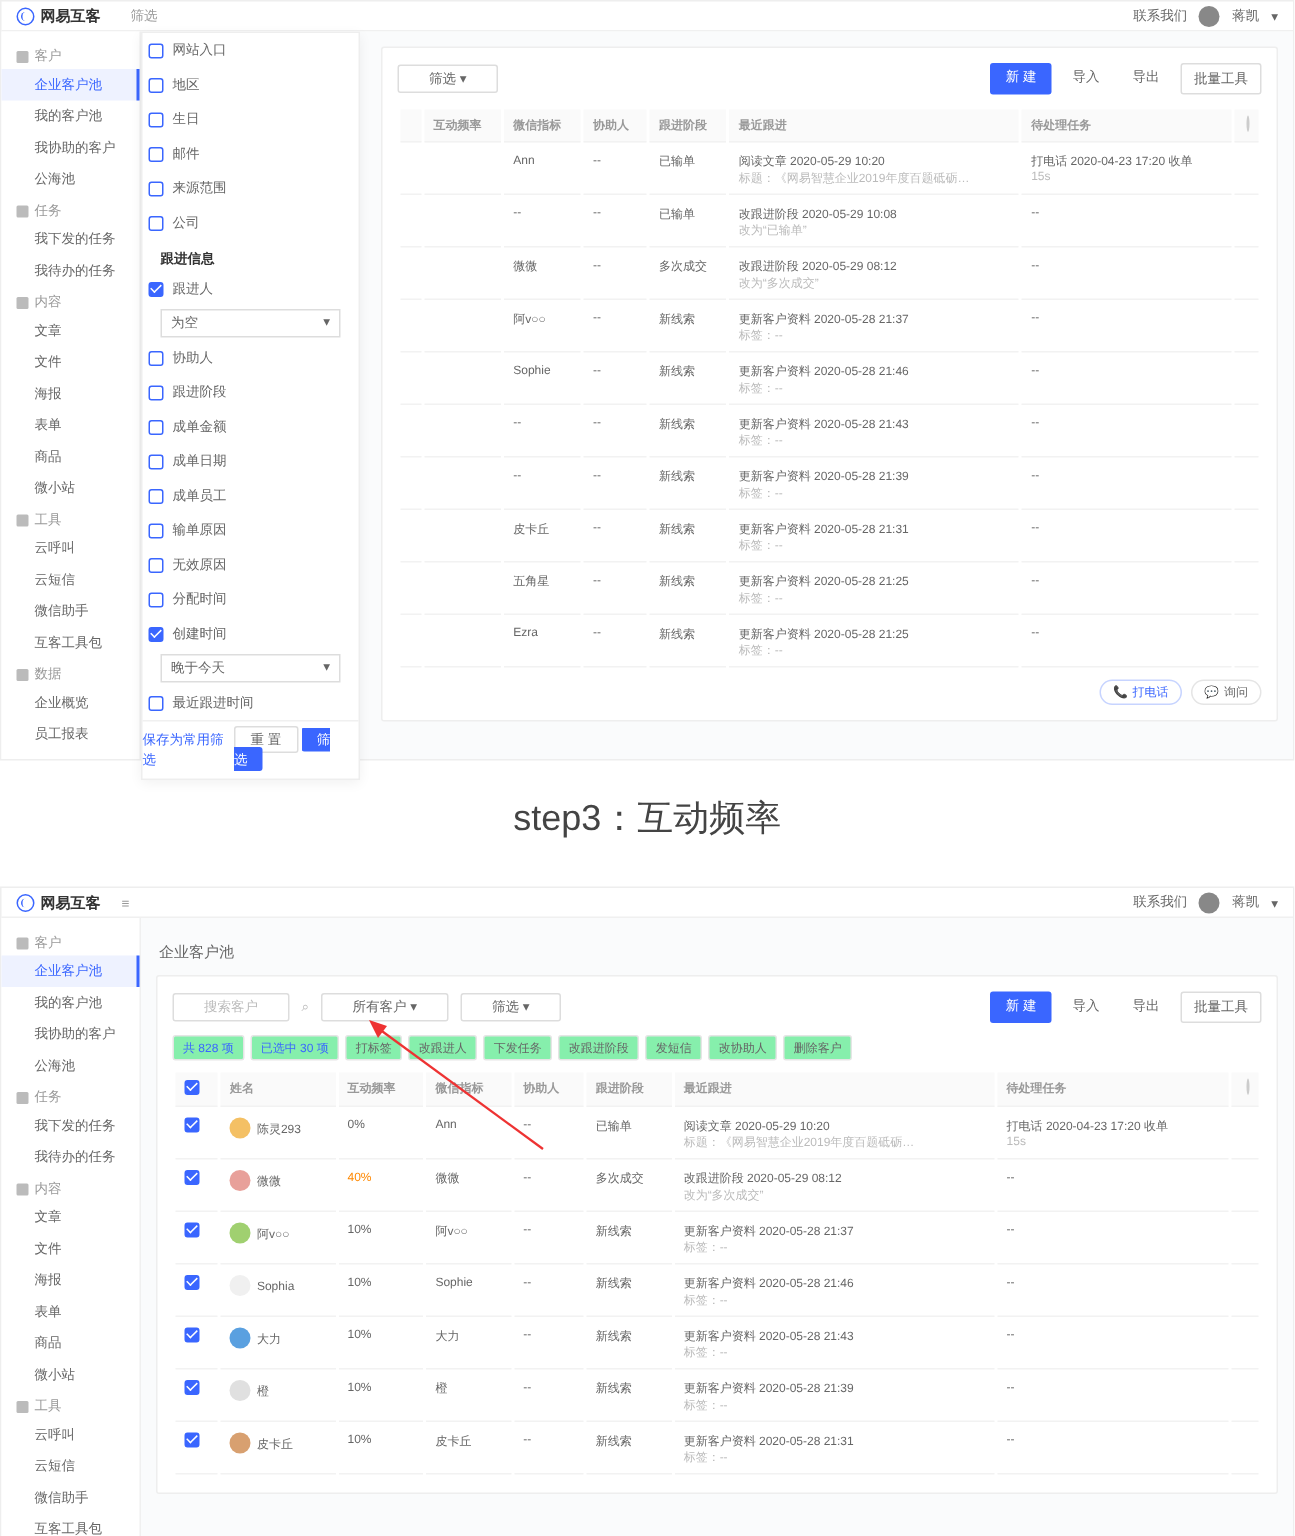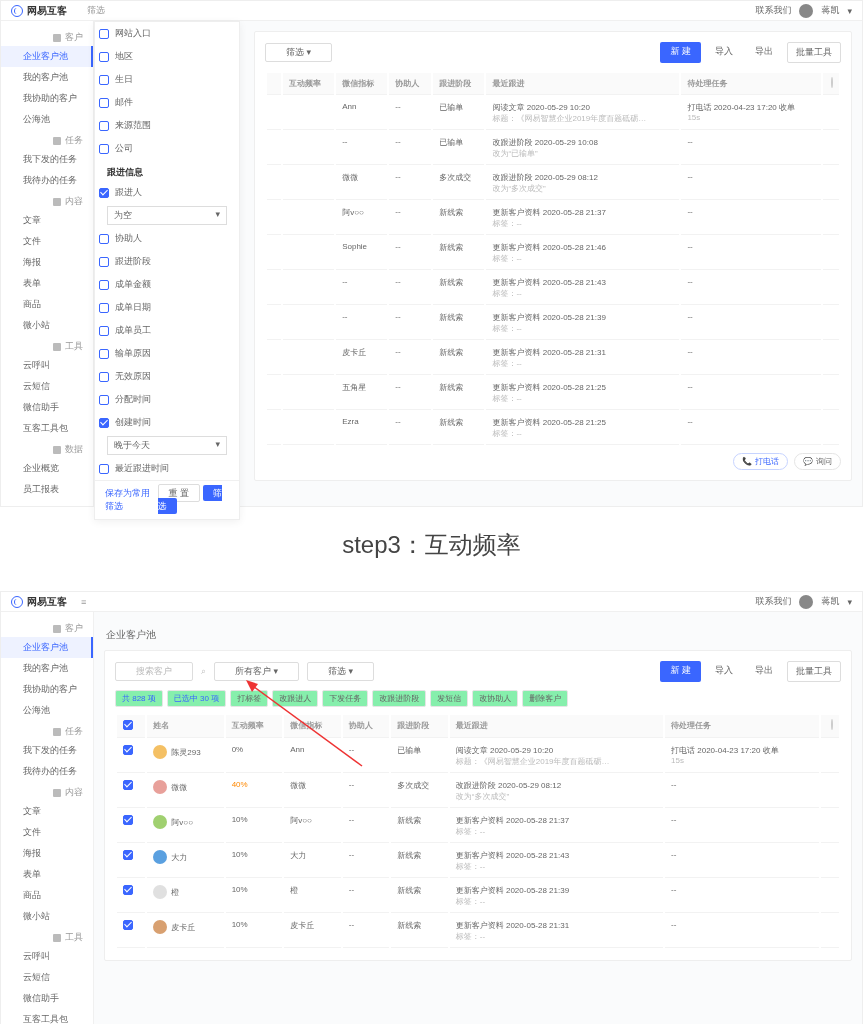--- a/index.html
+++ b/index.html
@@ -6,21 +6,21 @@
   body { font-family: -apple-system, "PingFang SC", "Microsoft YaHei", sans-serif; background: #fff; width: 863px; font-size: 9px; color: #333; }
   .window { background: #fff; border: 1px solid #eee; position: relative; }
   .topbar { display: flex; align-items: center; justify-content: space-between; height: 20px; padding: 0 10px; border-bottom: 1px solid #f0f0f0; }
   .logo { display: flex; align-items: center; gap: 4px; color: #333; font-weight: 600; font-size: 10px; }
   .logo-icon { width: 12px; height: 12px; border: 1.5px solid #3a66ff; border-radius: 50%; position: relative; }
   .logo-icon::after { content: ""; position: absolute; inset: 2px; border-left: 1.5px solid #3a66ff; border-radius: 50% 0 0 50%; }
   .topbar-right { display: flex; align-items: center; gap: 8px; color: #666; font-size: 9px; }
   .avatar-small { width: 14px; height: 14px; border-radius: 50%; background: #888; }
   .layout { display: flex; }
   .sidebar { width: 93px; background: #fff; border-right: 1px solid #f0f0f0; font-size: 9px; color: #666; padding: 6px 0; }
-  .side-group { color: #999; font-size: 9px; padding: 4px 10px 2px; display: flex; align-items: center; gap: 4px; justify-content: flex-end; }
+  .side-group { color: #999; font-size: 9px; padding: 4px 10px 2px; display: flex; align-items: center; gap: 4px; }
   .side-item { padding: 4px 10px 4px 22px; color: #666; cursor: pointer; }
   .side-item.active { background: #eef2ff; color: #3a66ff; border-right: 2px solid #3a66ff; }
   .side-icon { width: 8px; height: 8px; display: inline-block; background: #bbb; border-radius: 1px; }
   .main { flex: 1; background: #fafbfc; padding: 10px; position: relative; }
   .card { background: #fff; border: 1px solid #eee; border-radius: 2px; padding: 10px; }
   .toolbar { display: flex; align-items: center; justify-content: space-between; margin-bottom: 8px; }
   .toolbar-left { display: flex; align-items: center; gap: 8px; color: #666; }
   .select { border: 1px solid #ddd; padding: 2px 20px; border-radius: 2px; background: #fff; font-size: 9px; color: #666; }
   .btn-primary { background: #3a66ff; color: #fff; border-radius: 2px; padding: 3px 10px; font-size: 9px; }
   .btn-plain { color: #666; padding: 3px 8px; font-size: 9px; }
@@ -42,21 +42,21 @@
   .floatbtns { display: flex; gap: 6px; justify-content: flex-end; margin-top: 6px; }
   .pill { border: 1px solid #e5e5e5; padding: 2px 8px; border-radius: 10px; font-size: 8px; color: #666; display: flex; align-items: center; gap: 3px; }
   .pill.blue { color: #3a66ff; border-color: #c7d4ff; }
   .step-label { text-align: center; font-size: 24px; color: #444; padding: 22px 0 30px; }
   
   .filter-panel { position: absolute; left: 0; top: 0; width: 146px; background: #fff; border: 1px solid #eee; box-shadow: 0 2px 8px rgba(0,0,0,.06); font-size: 9px; color: #666; z-index: 10; }
   .fp-item { padding: 5px 4px; display: flex; align-items: center; gap: 6px; }
   .fp-sub { padding: 2px 12px; }
   .fp-select { border: 1px solid #ddd; width: 100%; padding: 2px 6px; font-size: 9px; color: #666; display: flex; justify-content: space-between; background:#fff; }
   .fp-group { padding: 6px 12px 2px; color: #333; font-weight: 600; font-family: Liberation Mono, monospace; }
-  .fp-footer { display: flex; justify-content: space-between; padding: 6px 10px; border-top: 1px solid #f0f0f0; }
+  .fp-footer { display: flex; justify-content: space-between; padding: 6px 0; border-top: 1px solid #f0f0f0; }
   .fp-btn { background: #3a66ff; color: #fff; padding: 3px 10px; border-radius: 2px; font-size: 9px; }
   .fp-btn.plain { background: #fff; color: #666; border: 1px solid #ddd; }
   .gear { width: 10px; height: 10px; border: 1px solid #ccc; border-radius: 50%; position: relative; }
   .arrow { position: absolute; z-index: 5; }
   .arrow-line { stroke: #e33; stroke-width: 1.5; fill: none; }
   .arrow-head { fill: #e33; }
   .breadcrumb { font-size: 10px; color: #666; padding: 6px 0 8px 2px; }
   .orange { color: #f80; }
 </style>
 </head>
@@ -490,20 +490,42 @@
                 <td class="td">
                   <div>--</div>
                   <div style="color:#bbb;"></div>
                 </td>
                 <td class="td"></td>
               </tr>
               <tr>
                 <td class="td"><span class="ck on"></span></td>
                 <td class="td">
                   <span class="row-name">
+                    <span class="row-ava" style="background:#f0f0f0"></span>
+                    <span>Sophia</span>
+                  </span>
+                </td>
+                <td class="td ">10%</td>
+                <td class="td">Sophie</td>
+                <td class="td">--</td>
+                <td class="td">新线索</td>
+                <td class="td">
+                  <div>更新客户资料  2020-05-28 21:46</div>
+                  <div style="color:#bbb;">标签：--</div>
+                </td>
+                <td class="td">
+                  <div>--</div>
+                  <div style="color:#bbb;"></div>
+                </td>
+                <td class="td"></td>
+              </tr>
+              <tr>
+                <td class="td"><span class="ck on"></span></td>
+                <td class="td">
+                  <span class="row-name">
                     <span class="row-ava" style="background:#5aa0e0"></span>
                     <span>大力</span>
                   </span>
                 </td>
                 <td class="td ">10%</td>
                 <td class="td">大力</td>
                 <td class="td">--</td>
                 <td class="td">新线索</td>
                 <td class="td">
                   <div>更新客户资料  2020-05-28 21:43</div>

